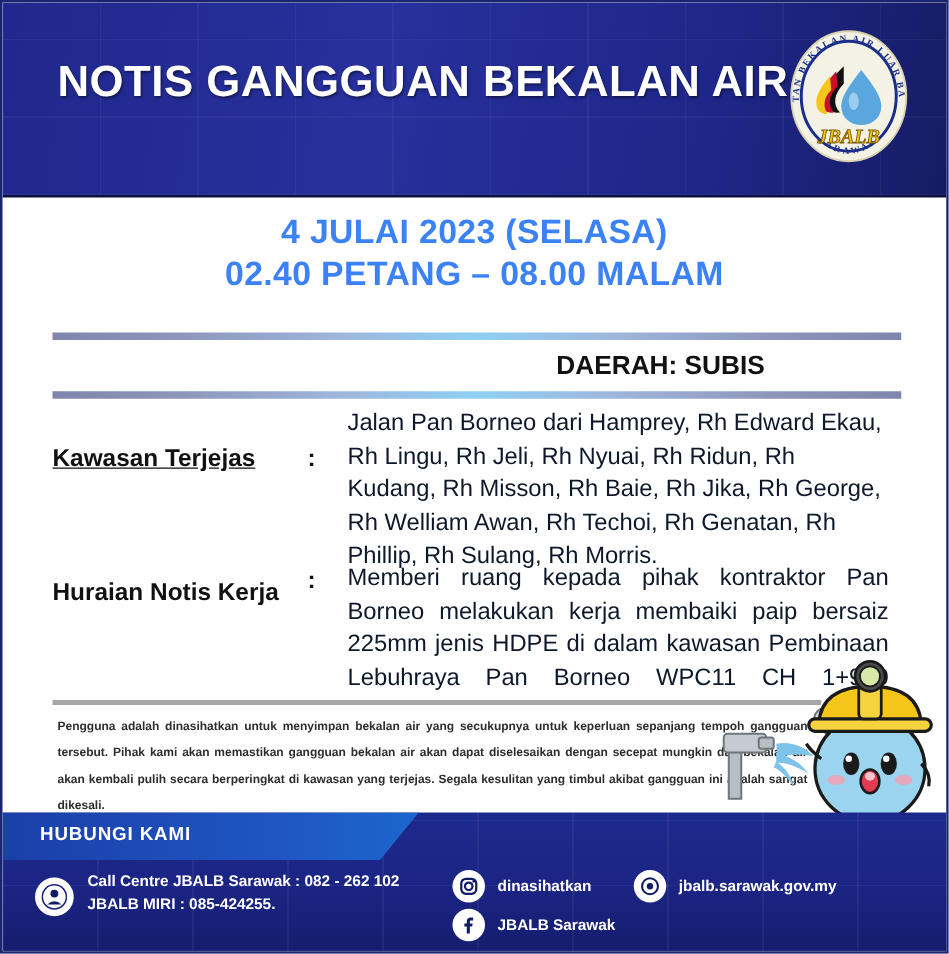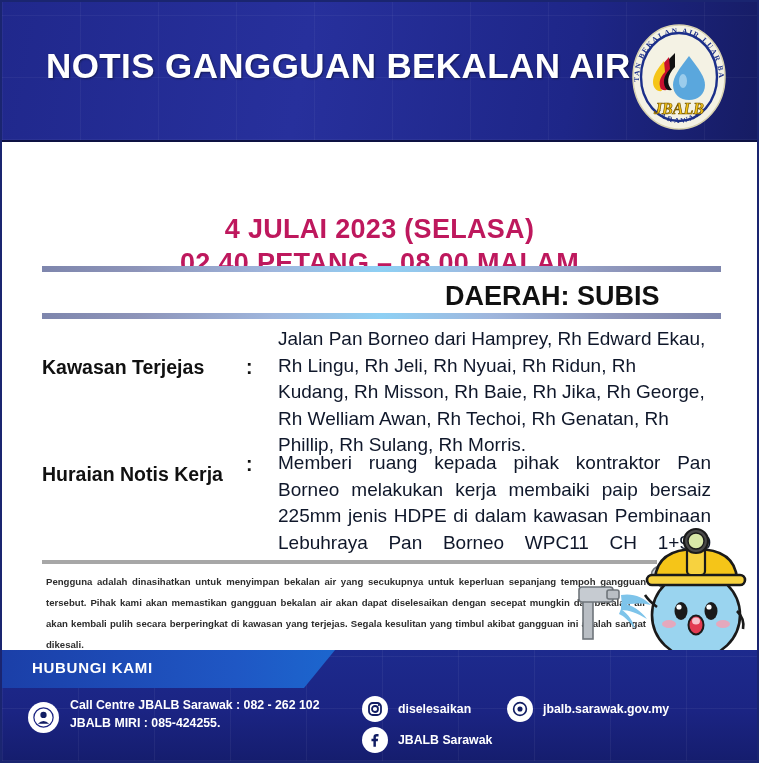--- a/index.html
+++ b/index.html
@@ -13,21 +13,21 @@
     position:relative;
     width:759px;height:763px;
     background:#ffffff;
     box-sizing:border-box;
     border:2px solid #1a2570;
     overflow:hidden;
   }
 
   
   .header{
-    position:absolute;left:0;top:0;width:100%;height:140px;
+    position:absolute;left:0;top:0;width:100%;height:156px;
     background:
       repeating-linear-gradient(90deg, rgba(255,255,255,.045) 0 1px, rgba(255,255,255,0) 1px 78px),
       repeating-linear-gradient(0deg, rgba(255,255,255,.045) 0 1px, rgba(255,255,255,0) 1px 62px),
       linear-gradient(100deg,#20288c 0%,#27309c 40%,#1e2688 75%,#161c63 100%);
     border-bottom:2px solid #0d1142;
     box-sizing:border-box;
   }
   .header-title{
     position:absolute;left:44px;top:44px;
     font-size:35px;font-weight:bold;color:#ffffff;
@@ -39,21 +39,21 @@
   
   .logo{
     position:absolute;right:24px;top:19px;
     width:108px;height:112px;
   }
   .logo svg{display:block;width:108px;height:112px;}
 
   
   .datebox{
     position:absolute;left:0;top:166px;width:100%;
-    text-align:center;color:#be185d;margin-top:44px;
+    text-align:center;color:#3b82f6;
   }
   .date-line1{font-size:27px;font-weight:bold;line-height:34px;letter-spacing:.3px;}
   .date-line2{font-size:27px;font-weight:bold;line-height:34px;letter-spacing:.3px;}
 
   
   .div-grad{
     position:absolute;left:40px;width:679px;height:6px;
     background:linear-gradient(90deg,#7e86ad 0%,#8d94b9 14%,#9fb6dd 34%,#8ed0f4 50%,#9fb6dd 66%,#8d94b9 86%,#7e86ad 100%);
   }
   #divider-top{top:264px;}
@@ -66,34 +66,34 @@
   
   .region-row{
     position:absolute;left:0;top:279px;width:100%;height:28px;
   }
   .region-bahagian{
     position:absolute;left:132px;top:0;
     font-size:21px;font-weight:bold;color:#111;white-space:nowrap;
   }
   .region-daerah{
     position:absolute;left:443px;top:0;
-    font-size:27px;font-weight:bold;color:#111;white-space:nowrap;
+    font-size:21px;font-weight:bold;color:#111;white-space:nowrap;
   }
 
   
   .detail{
     position:absolute;left:40px;width:679px;
   }
   #row-kawasan{top:324px;}
   #row-huraian{top:448px;}
   .detail-label{
     position:absolute;left:0;
     font-size:19.5px;font-weight:bold;color:#111;white-space:nowrap;
   }
-  #label-kawasan{top:30px;}
+  #label-kawasan{top:30px;text-decoration:underline;}
   #label-huraian{top:13px;}
   .detail-colon{
     position:absolute;left:204px;
     font-size:19.5px;font-weight:bold;color:#111;
   }
   #colon-kawasan{top:30px;}
   #colon-huraian{top:3px;}
   .detail-value{
     position:absolute;left:236px;top:0;width:433px;
     font-size:19px;color:#0f172a;line-height:26.5px;
@@ -294,21 +294,21 @@
     </div>
 
     <div class="social" id="social-instagram">
       <div class="circ-icon">
         <svg viewBox="0 0 24 24" width="18" height="18">
           <rect x="4" y="4" width="16" height="16" rx="5" fill="none" stroke="#111d63" stroke-width="2.4"></rect>
           <circle cx="12" cy="12" r="4" fill="none" stroke="#111d63" stroke-width="2.4"></circle>
           <circle cx="17.2" cy="6.8" r="1.4" fill="#111d63"></circle>
         </svg>
       </div>
-      <div class="social-label">diselesaikan</div>
+      <div class="social-label">dinasihatkan</div>
     </div>
 
     <div class="social" id="social-facebook">
       <div class="circ-icon">
         <svg viewBox="0 0 24 24" width="18" height="18">
           <path d="M14.6 7.2h2.1V4.1h-2.7c-2.5 0-4.1 1.6-4.1 4.1v2.1H7.3v3.2h2.6V21h3.3v-7.5h2.5l.4-3.2h-2.9V8.6c0-.9.4-1.4 1.4-1.4z" fill="#111d63"></path>
         </svg>
       </div>
       <div class="social-label">JBALB Sarawak</div>
     </div>

